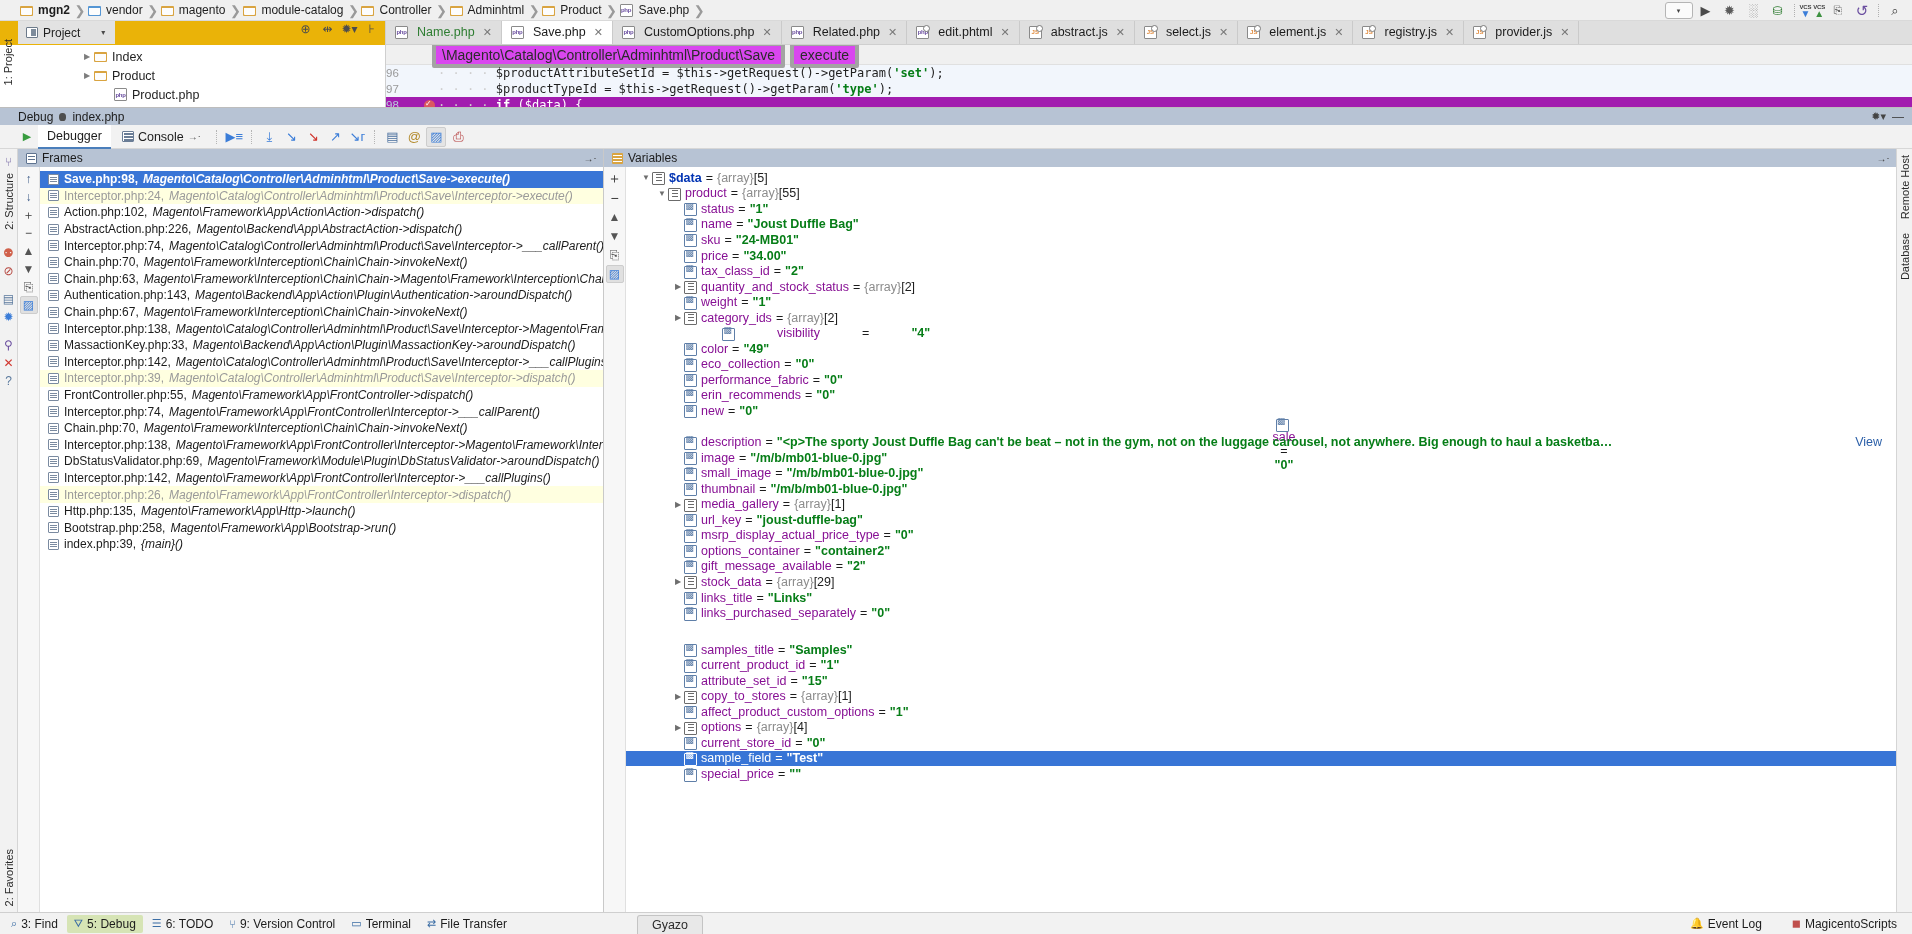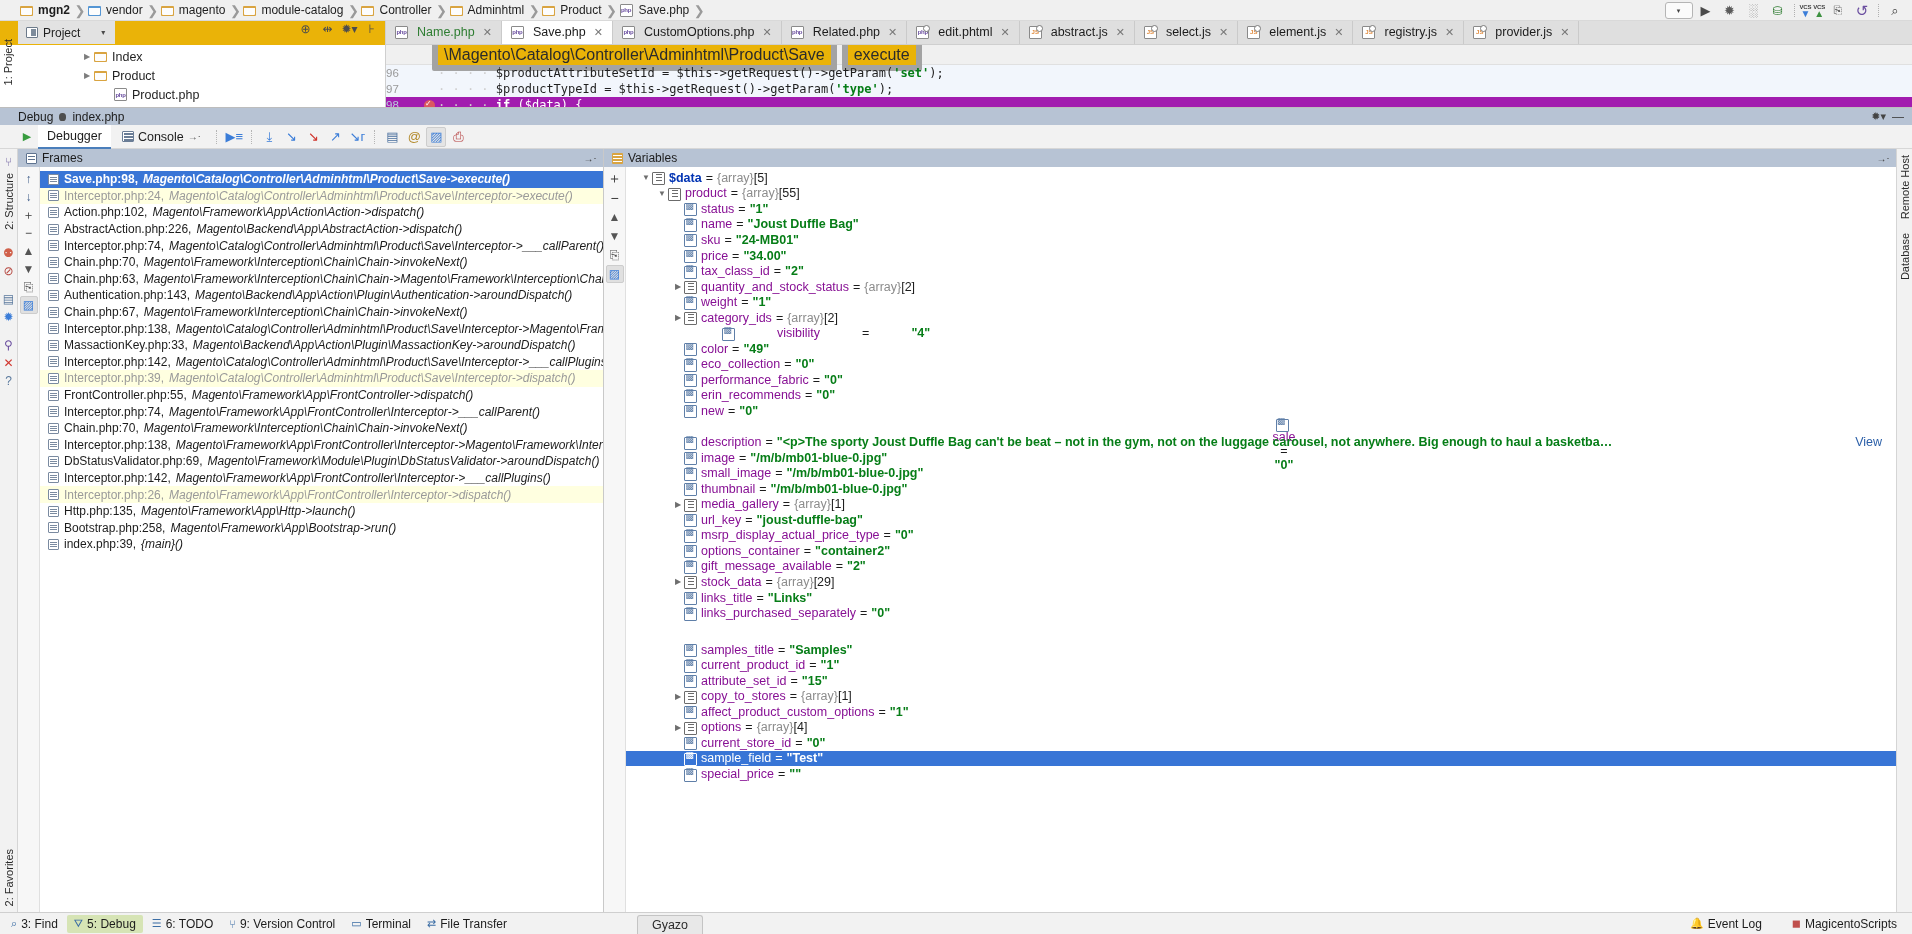--- a/index.html
+++ b/index.html
@@ -96,21 +96,21 @@
   .left-gutter-strip{ width:386px; min-width:386px; background:#fff; border-right:1px solid #cfcfcf; position:relative; }
   .tree{ padding-top:2px; font-size:12.5px; }
   .tree-row{ height:19px; display:flex; align-items:center; cursor:pointer; }
   .tw{ width:14px;height:14px;display:flex;align-items:center;justify-content:center;color:#7d7d7d;font-size:8px; }
   .editor{ flex:1; position:relative; background:#fff; overflow:hidden; }
   .bcbar{
     height:20px; background:#f0f0f0; border-bottom:1px solid #e0e0e0; display:flex; align-items:center;
     padding-left:46px; gap:0px;
   }
   .bcchip{
-    padding:1px 6px; font-size:16px; color:#2b2b2b; background:#eab308; border:6px solid #a3a3a3;
+    padding:1px 6px; font-size:14px; color:#2b2b2b; background:#d946ef; border:4px solid #a3a3a3;
     border-radius:2px; cursor:pointer;
   }
   .bcchip+.bcchip{ margin-left:5px; }
   .code{ font-family:"DejaVu Sans Mono","Liberation Mono",monospace; font-size:12px; }
   .cline{ height:16px; display:flex; align-items:center; white-space:pre; }
   .lnum{ width:34px; padding-right:8px; color:#999; font-size:11.5px;
          font-family:"Liberation Sans",sans-serif; }
   .gut2{ width:18px; display:flex; align-items:center; justify-content:center; }
   .cl-hi{ background:#f2f6fc; }
   .cl-sel{ background:#a21caf; color:#fff; }

